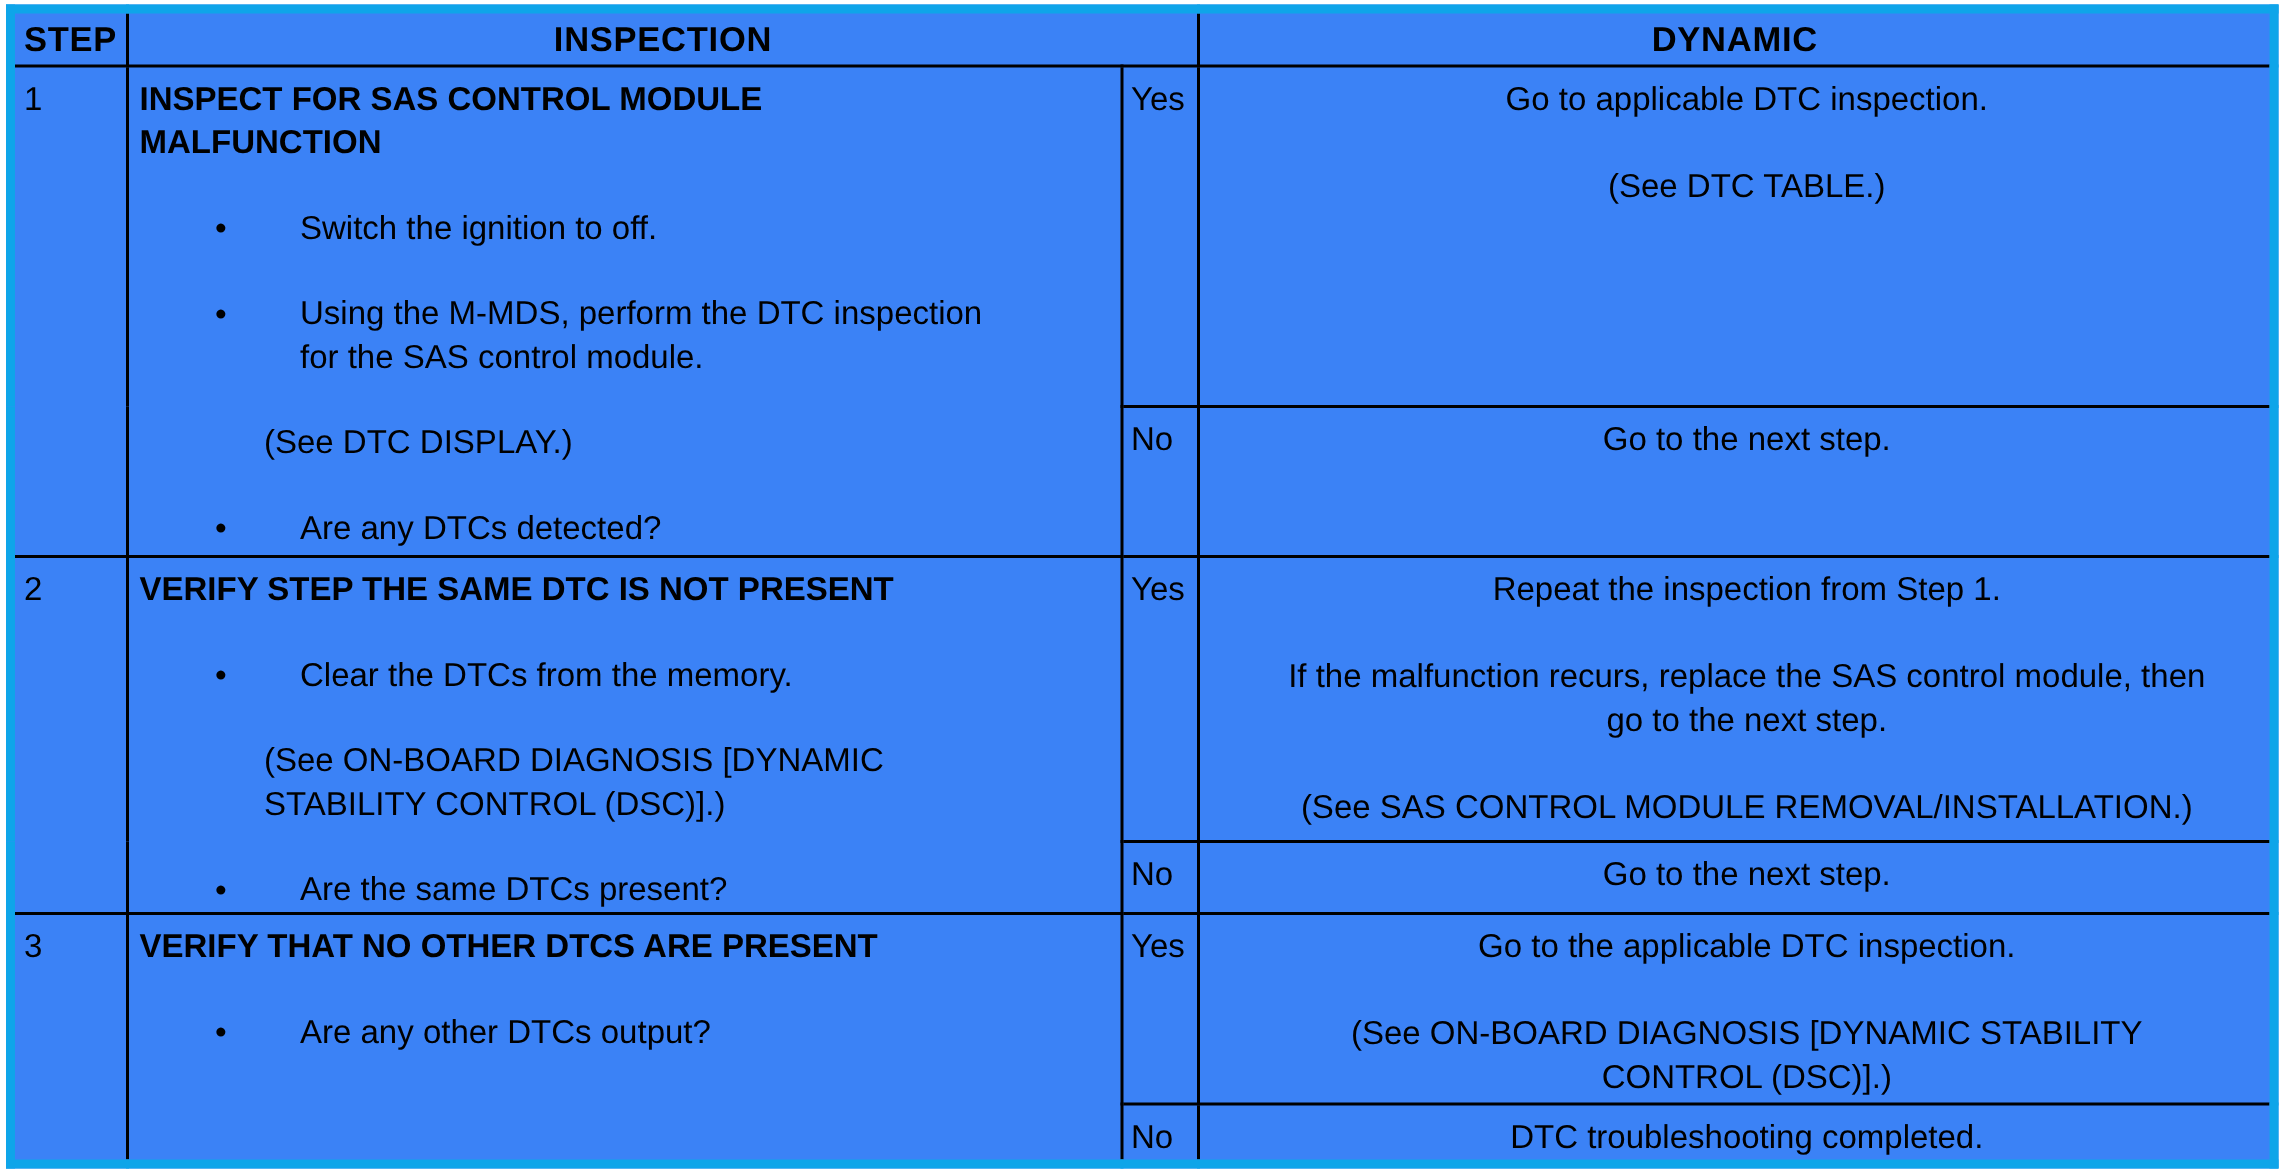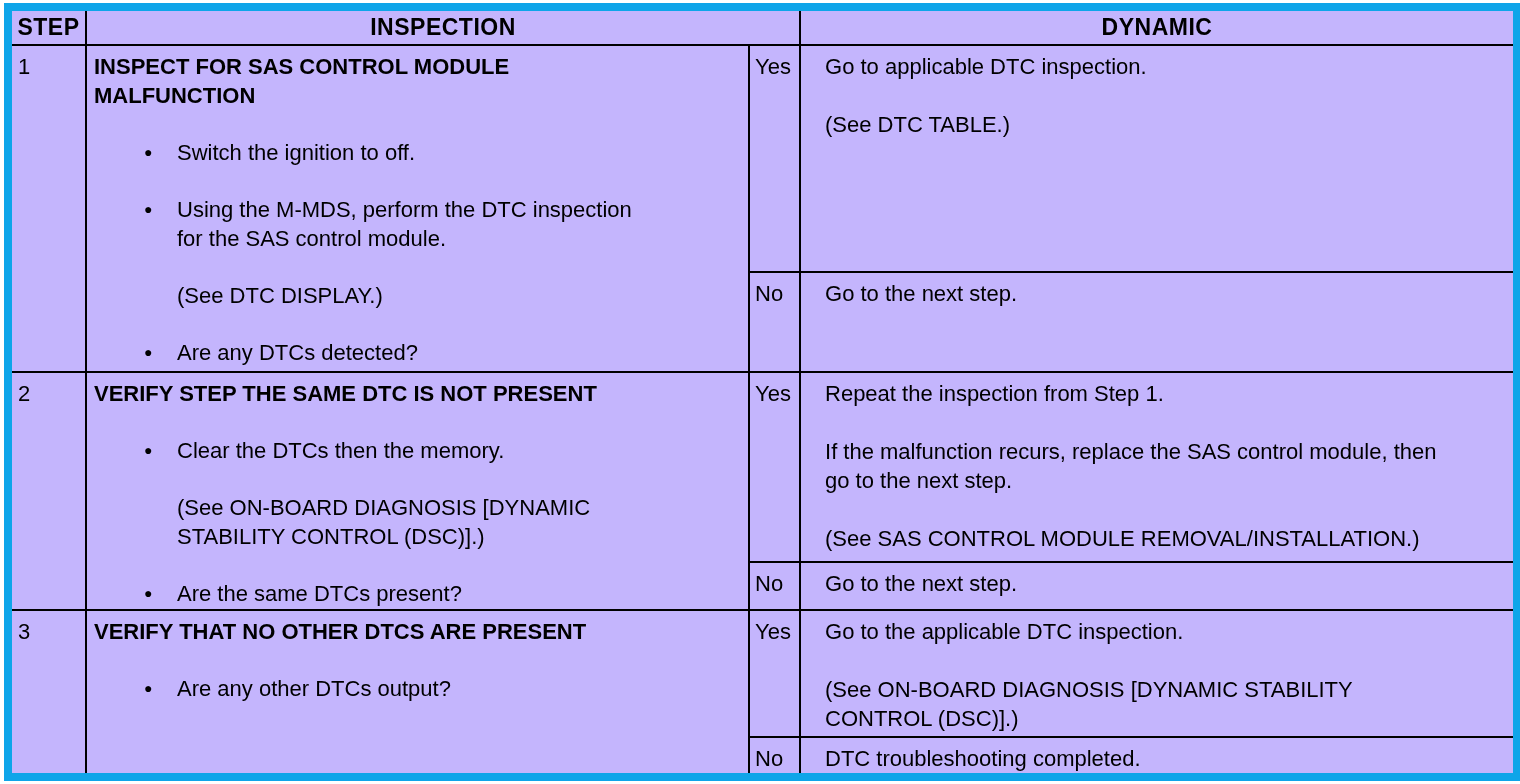--- a/index.html
+++ b/index.html
@@ -9,24 +9,24 @@
     width: 1520px;
     height: 784px;
     overflow: hidden;
   }
   body { padding: 3px 0 0 4px; box-sizing: border-box; }
 
   table.ts {
     border-collapse: collapse;
     table-layout: fixed;
     width: 1509px;
-    border: 8px solid #0ea5e9;
+    border: 6px solid #0ea5e9;
     font-family: "Liberation Sans", sans-serif;
     color: #000;
-    background: #c4b5fd;
+    background: #3b82f6;
   }
   .ts th, .ts td {
     border: 2px solid #000;
     vertical-align: top;
     overflow: hidden;
     box-sizing: border-box;
   }
   tr.hdr { height: 38px; }
   .ts th {
     font-size: 23px;
@@ -53,31 +53,32 @@
   .bullet-item {
     display: flex;
     padding-left: 50px;
     margin: 0 0 28px 0;
   }
   .bullet {
     flex: 0 0 33px;
     font-size: 14px;
     line-height: 29px;
   }
-  .btext { white-space: pre-line; }
+  .btext { white-space: pre-line; margin-left: 24px; }
   .note {
     padding-left: 83px;
     margin: 0 0 28px 0;
     white-space: pre-line;
   }
   .insp > :last-child, .action > :last-child { margin-bottom: 0; }
 
   td.action p {
     margin: 0 0 29px 16px;
     white-space: pre-line;
+    text-align: center;
   }
 
   tr.r1y { height: 227px; }
   tr.r1n { height: 100px; }
   tr.r2y { height: 190px; }
   tr.r2n { height: 48px; }
   tr.r3y { height: 127px; }
   tr.r3n { height: 40px; }
 </style>
 </head>
@@ -131,21 +132,21 @@
         <p>Go to the next step.</p>
       </td>
     </tr>
 
     <tr class="r2y">
       <td class="step" rowspan="2">2</td>
       <td class="insp" rowspan="2">
         <div class="title">VERIFY STEP THE SAME DTC IS NOT PRESENT</div>
         <div class="bullet-item">
           <span class="bullet">●</span>
-          <span class="btext">Clear the DTCs then the memory.</span>
+          <span class="btext">Clear the DTCs from the memory.</span>
         </div>
         <div class="note">(See ON-BOARD DIAGNOSIS [DYNAMIC
 STABILITY CONTROL (DSC)].)</div>
         <div class="bullet-item">
           <span class="bullet">●</span>
           <span class="btext">Are the same DTCs present?</span>
         </div>
       </td>
       <td class="yn">Yes</td>
       <td class="action">

